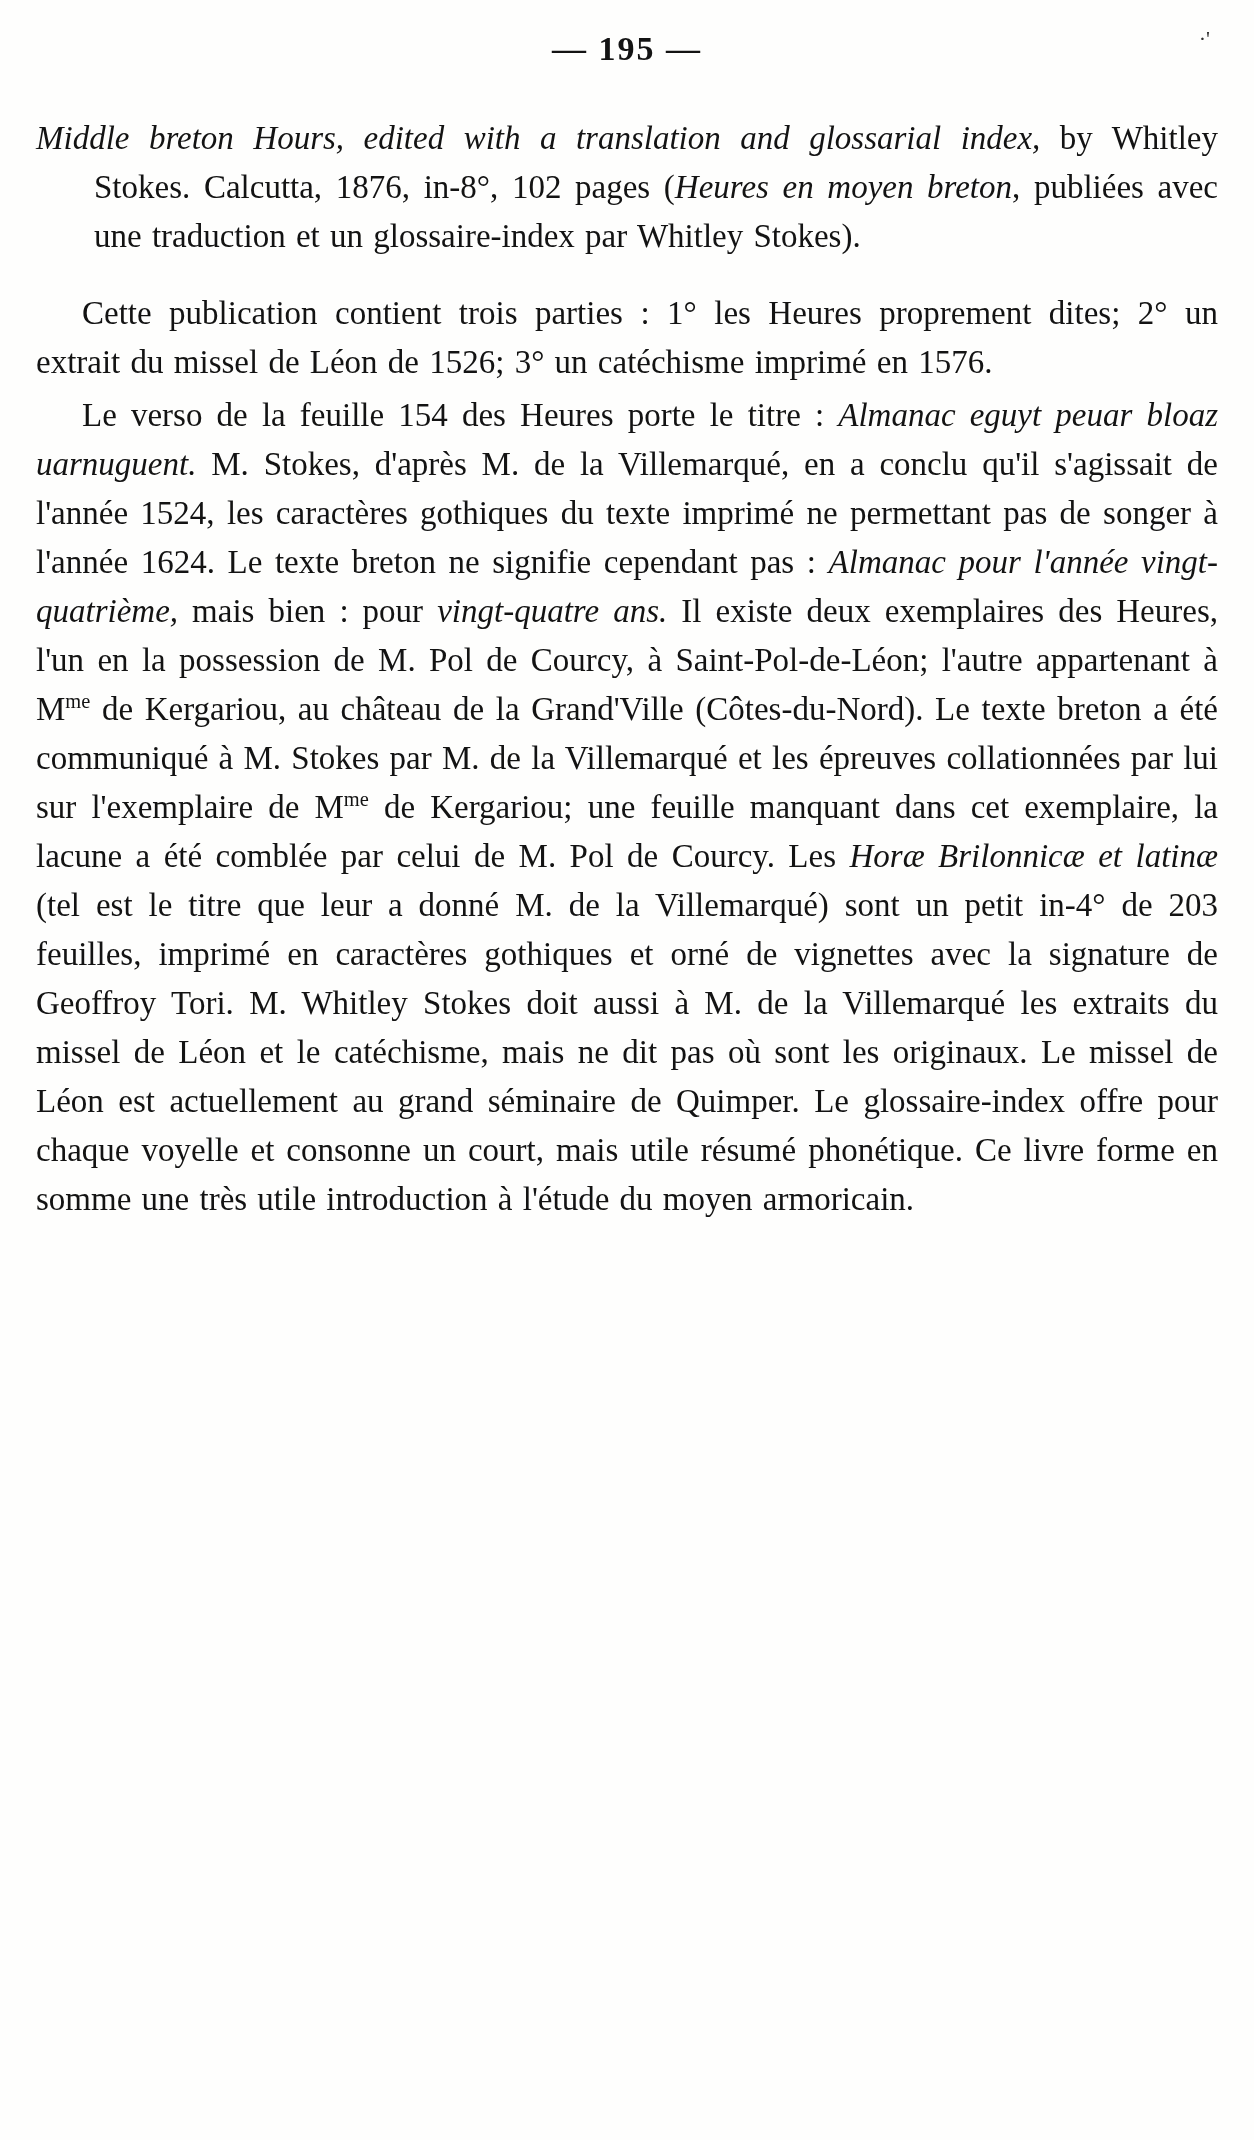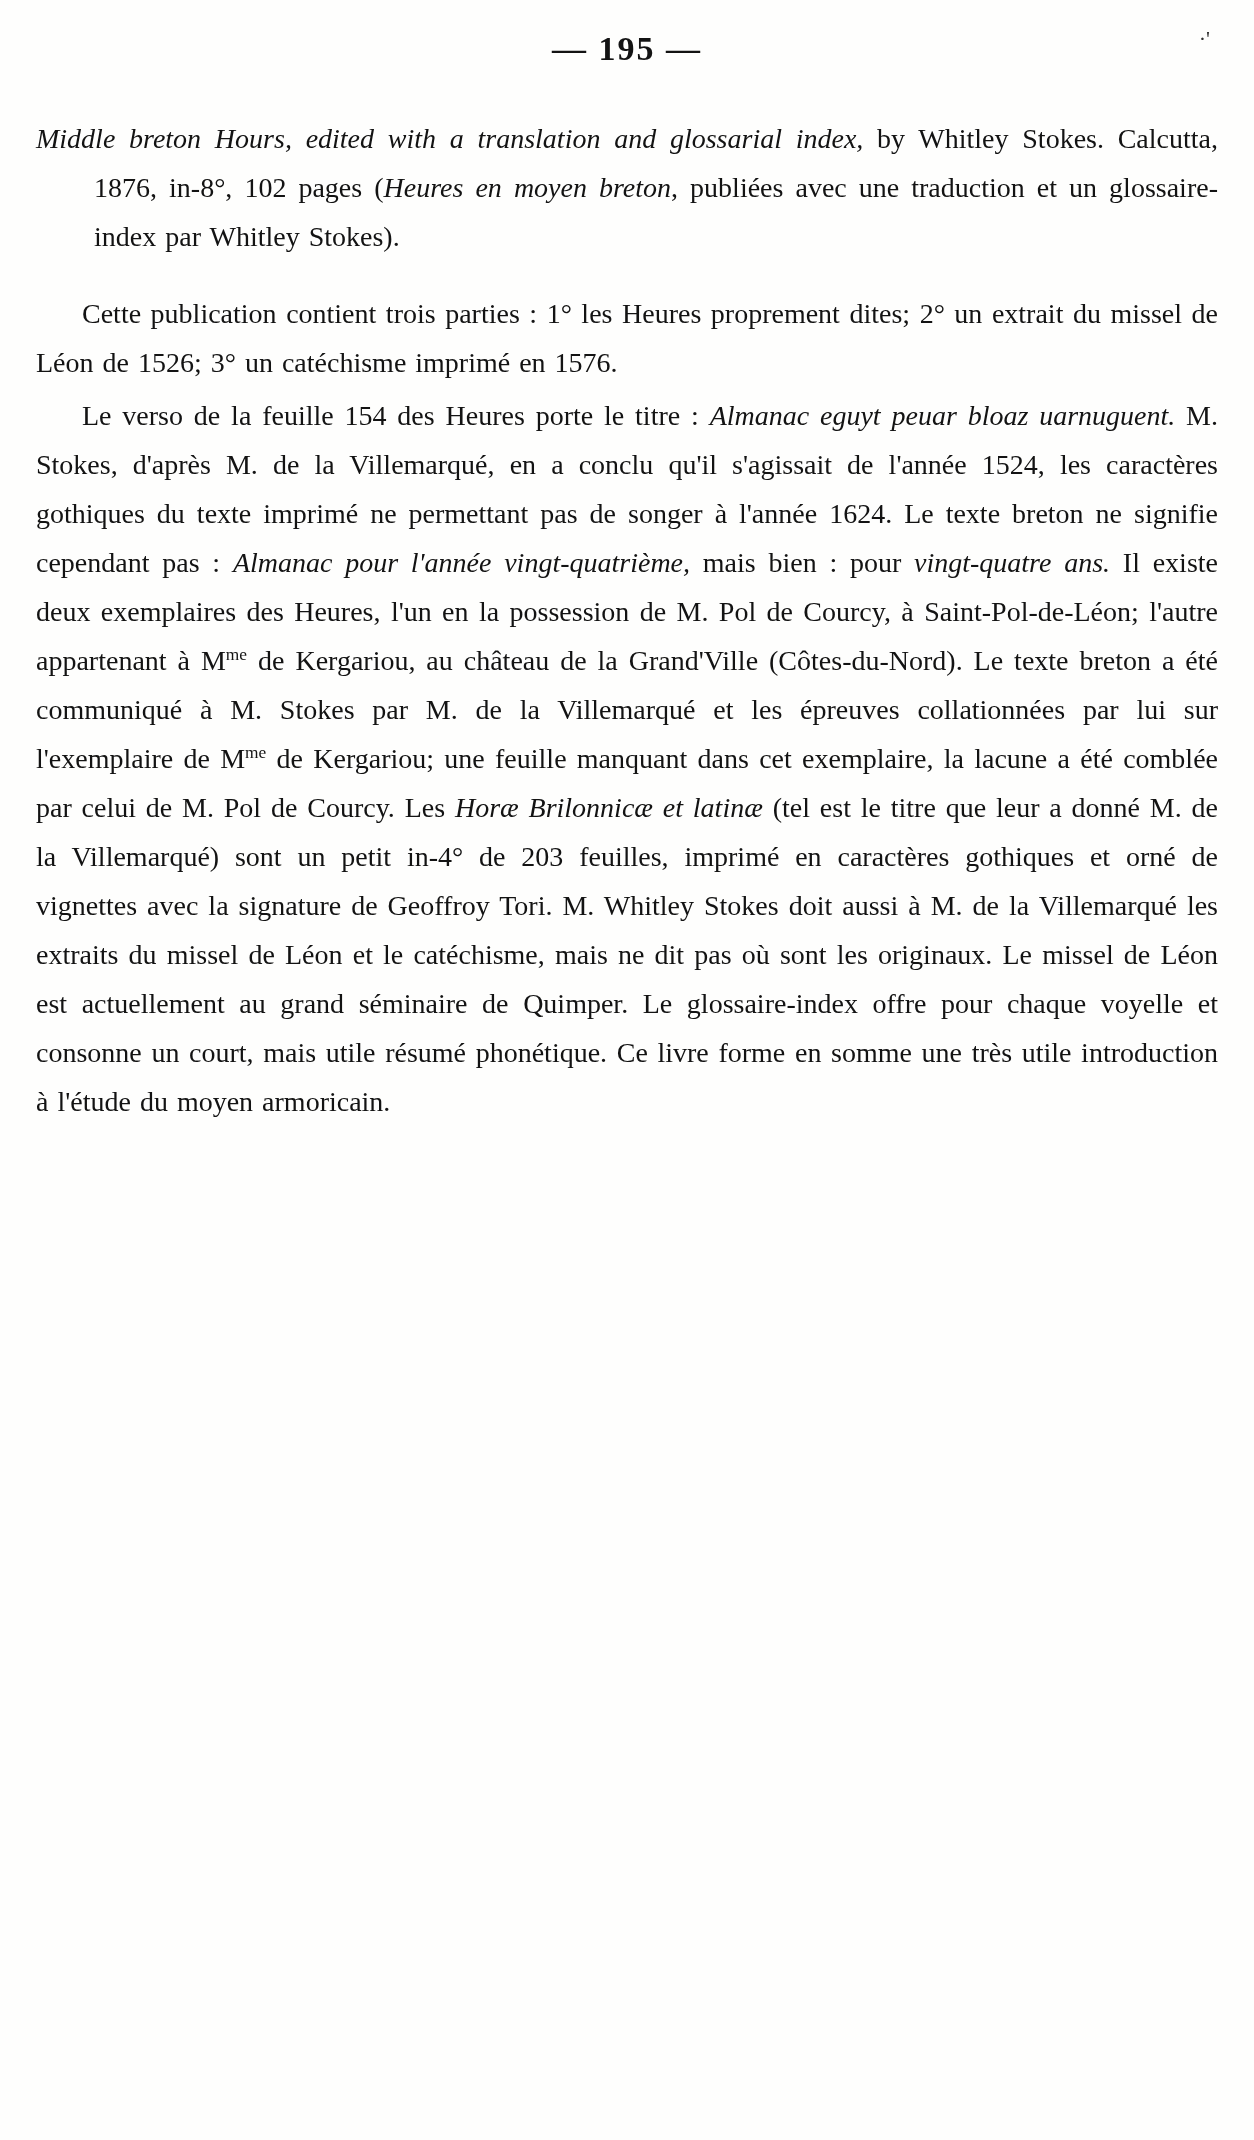--- a/index.html
+++ b/index.html
@@ -27,21 +27,21 @@
   }
   .section-heading {
     text-align: center;
     font-size: 27px;
     font-weight: bold;
     letter-spacing: 2px;
     margin-top: 54px;
   }
   .text-block {
     margin-top: 46px;
-    font-size: 28px;
+    font-size: 33px;
     line-height: 49px;
     text-align: justify;
     word-spacing: 2px;
   }
   .text-block p {
     margin: 0;
   }
   p.bib {
     padding-left: 58px;
     text-indent: -58px;

